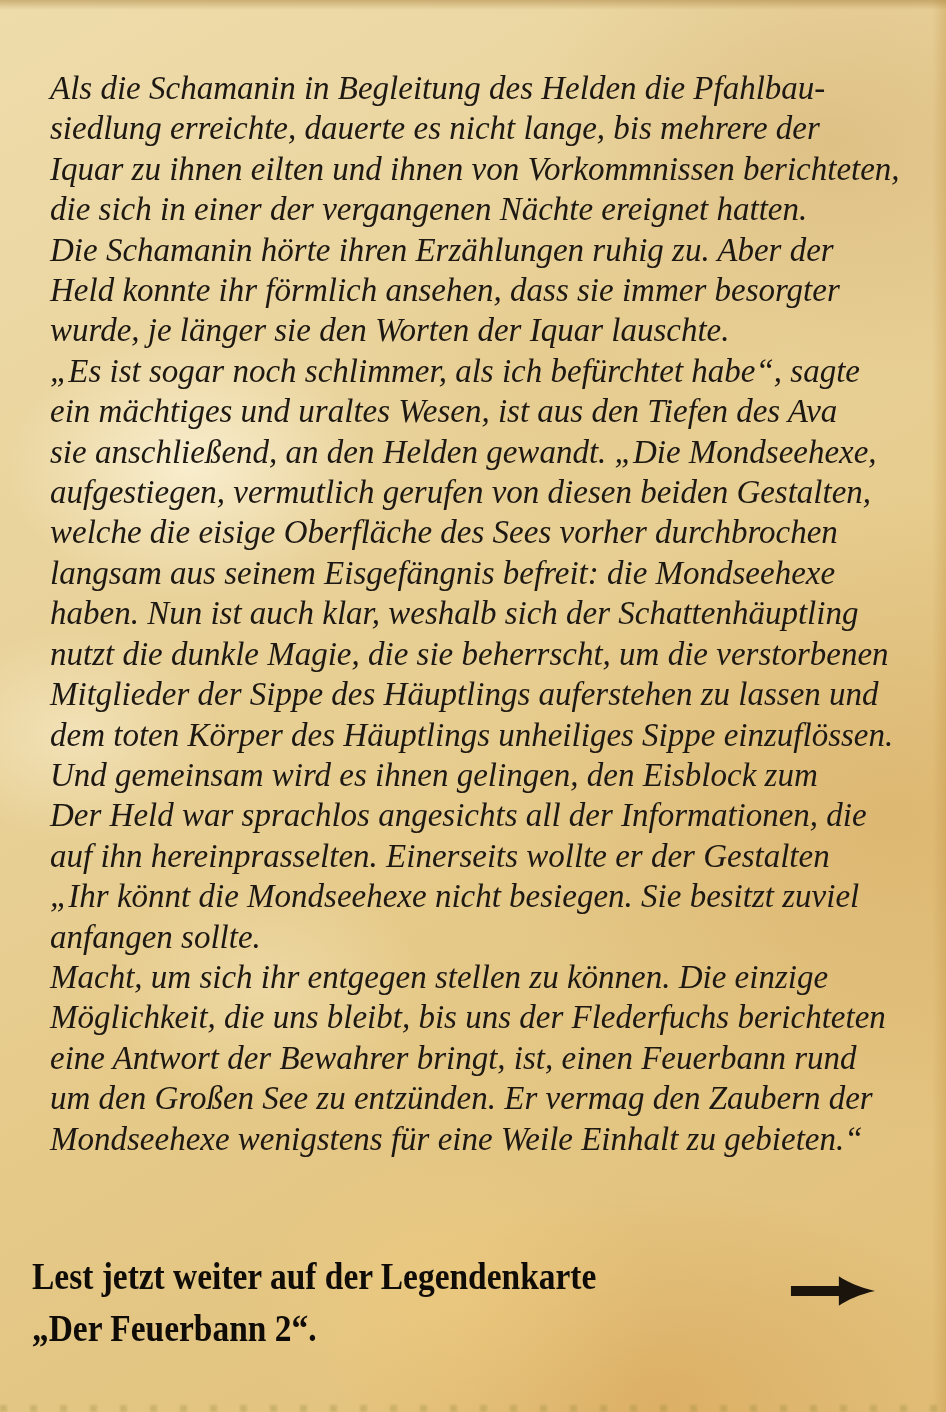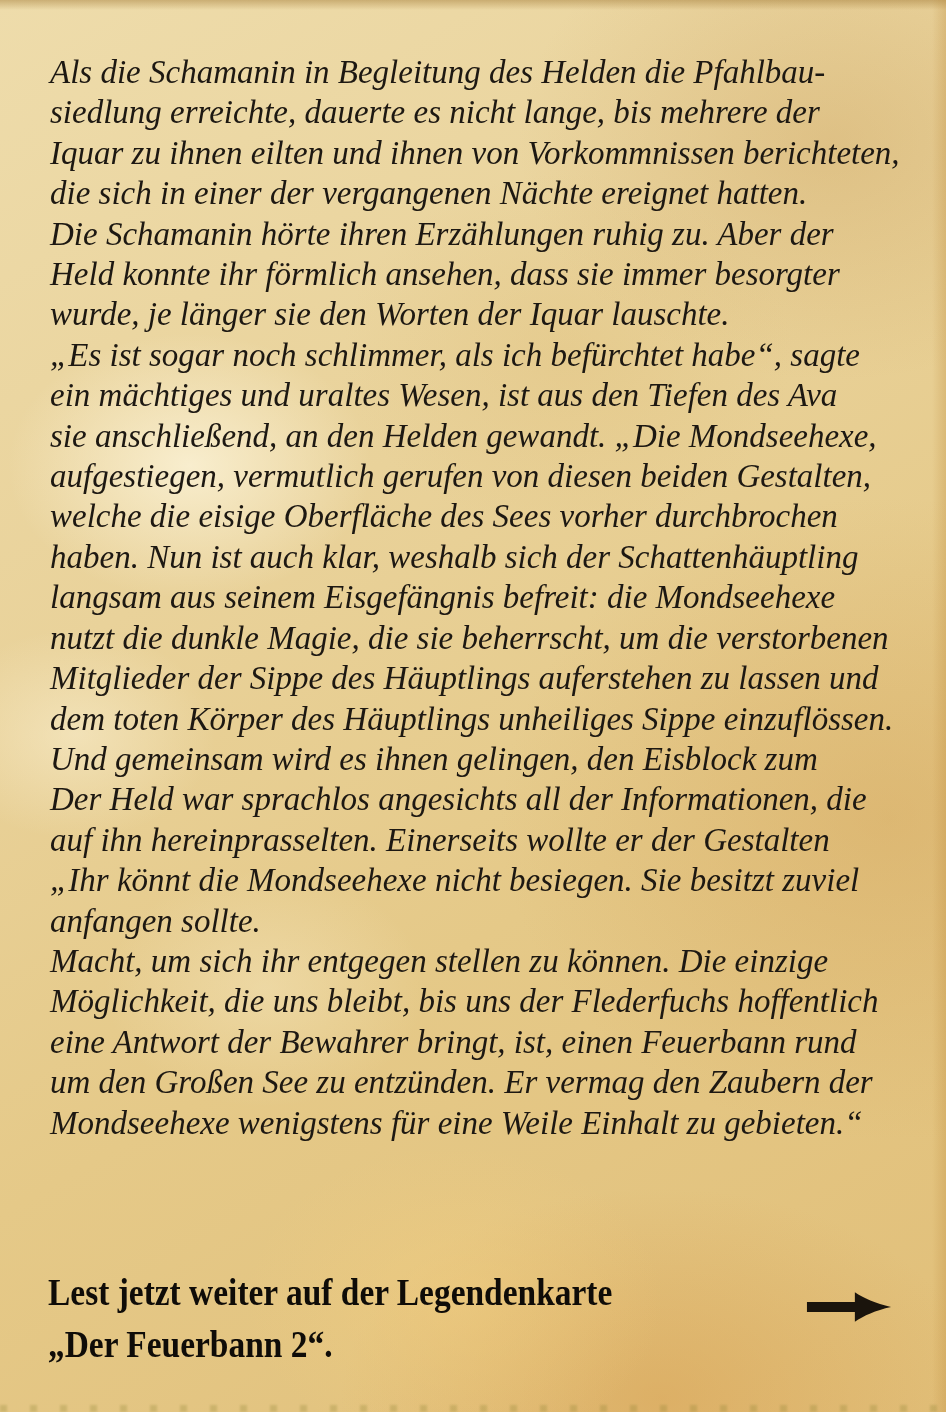--- a/index.html
+++ b/index.html
@@ -36,34 +36,33 @@
     background:linear-gradient(180deg, rgba(160,120,52,0.45), rgba(160,120,52,0));
     pointer-events:none;
   }
   .right-band{
     position:absolute;top:0;right:0;bottom:0;width:14px;
     background:linear-gradient(90deg, rgba(188,138,60,0), rgba(188,138,60,0.30));
     pointer-events:none;
   }
   .story{
     position:absolute;top:0;left:0;right:0;
-    padding:52px 34px 0 50px;
+    padding:68px 34px 0 50px;
     color:var(--text-color);
     font-style:italic;
     font-size:33px;
     line-height:40.4px;
   }
   .story-line{white-space:nowrap;}
   .footer{
-    position:absolute;left:48px;top:1250px;width:860px;
+    position:absolute;left:32px;top:1250px;width:860px;
     color:var(--footer-text-color);
     font-weight:700;
     font-size:38px;
     line-height:52px;
-    margin-top:16px;
   }
   .footer-lines{
     transform:scaleX(0.88);
     transform-origin:left center;
   }
   .footer-line{white-space:nowrap;}
   .arrow{
     position:absolute;left:757px;top:22px;width:88px;height:38px;
   }
   .arrow svg{display:block;width:88px;height:38px;}
@@ -90,32 +89,32 @@
       <div class="story-line">Iquar zu ihnen eilten und ihnen von Vorkommnissen berichteten,</div>
       <div class="story-line">die sich in einer der vergangenen Nächte ereignet hatten.</div>
       <div class="story-line">Die Schamanin hörte ihren Erzählungen ruhig zu. Aber der</div>
       <div class="story-line">Held konnte ihr förmlich ansehen, dass sie immer besorgter</div>
       <div class="story-line">wurde, je länger sie den Worten der Iquar lauschte.</div>
       <div class="story-line">„Es ist sogar noch schlimmer, als ich befürchtet habe“, sagte</div>
       <div class="story-line">ein mächtiges und uraltes Wesen, ist aus den Tiefen des Ava</div>
       <div class="story-line">sie anschließend, an den Helden gewandt. „Die Mondseehexe,</div>
       <div class="story-line">aufgestiegen, vermutlich gerufen von diesen beiden Gestalten,</div>
       <div class="story-line">welche die eisige Oberfläche des Sees vorher durchbrochen</div>
+      <div class="story-line">langsam aus seinem Eisgefängnis befreit: die Mondseehexe</div>
       <div class="story-line">haben. Nun ist auch klar, weshalb sich der Schattenhäuptling</div>
-      <div class="story-line">langsam aus seinem Eisgefängnis befreit: die Mondseehexe</div>
       <div class="story-line">nutzt die dunkle Magie, die sie beherrscht, um die verstorbenen</div>
       <div class="story-line">Mitglieder der Sippe des Häuptlings auferstehen zu lassen und</div>
       <div class="story-line">dem toten Körper des Häuptlings unheiliges Sippe einzuflössen.</div>
       <div class="story-line">Und gemeinsam wird es ihnen gelingen, den Eisblock zum</div>
       <div class="story-line">Der Held war sprachlos angesichts all der Informationen, die</div>
       <div class="story-line">auf ihn hereinprasselten. Einerseits wollte er der Gestalten</div>
       <div class="story-line">„Ihr könnt die Mondseehexe nicht besiegen. Sie besitzt zuviel</div>
       <div class="story-line">anfangen sollte.</div>
       <div class="story-line">Macht, um sich ihr entgegen stellen zu können. Die einzige</div>
-      <div class="story-line">Möglichkeit, die uns bleibt, bis uns der Flederfuchs hoffentlich</div>
+      <div class="story-line">Möglichkeit, die uns bleibt, bis uns der Flederfuchs berichteten</div>
       <div class="story-line">eine Antwort der Bewahrer bringt, ist, einen Feuerbann rund</div>
       <div class="story-line">um den Großen See zu entzünden. Er vermag den Zaubern der</div>
       <div class="story-line">Mondseehexe wenigstens für eine Weile Einhalt zu gebieten.“</div>
     </div>
 
   <div class="footer">
     <div class="footer-lines">
       <div class="footer-line">Lest jetzt weiter auf der Legendenkarte</div>
       <div class="footer-line">„Der Feuerbann 2“.</div>
     </div>

